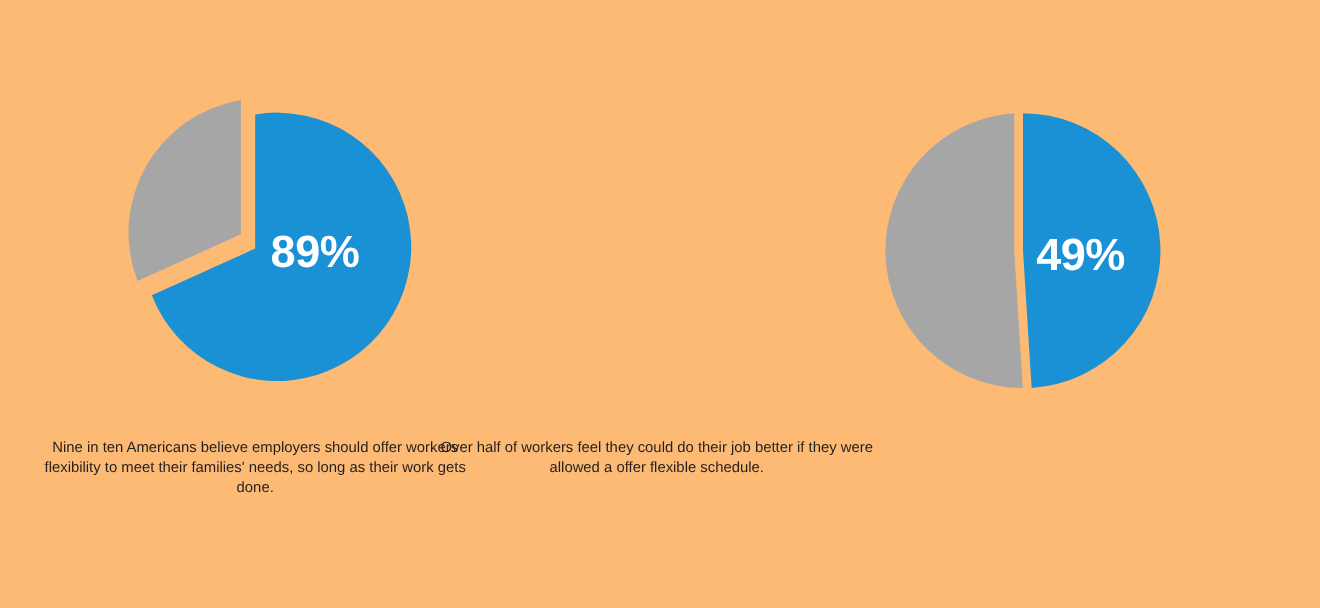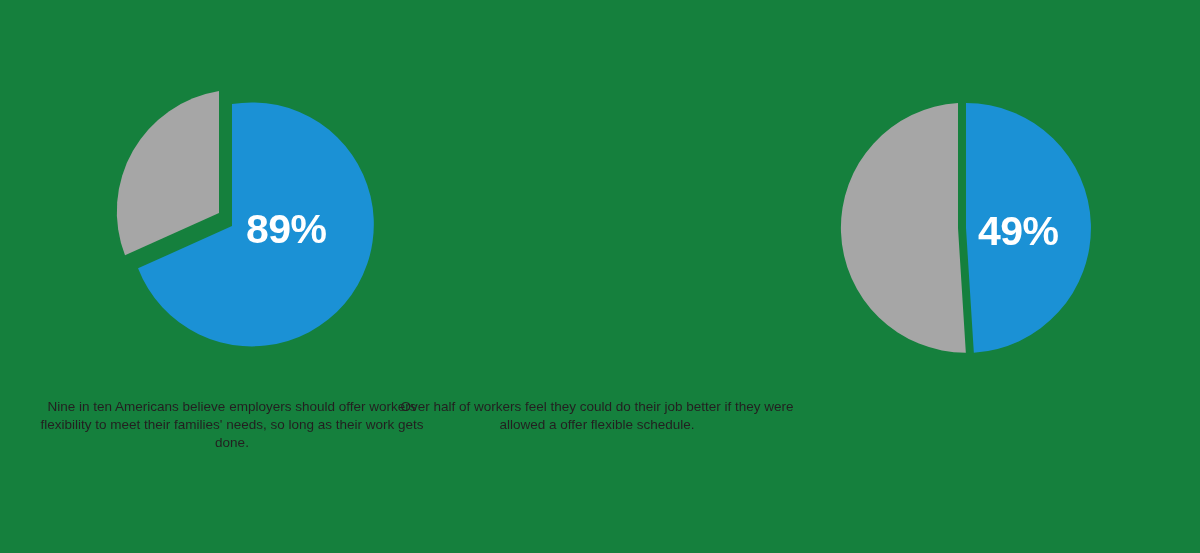--- a/index.html
+++ b/index.html
@@ -10,31 +10,31 @@
     width: 1200px;
     height: 553px;
     background: #f6f6f6;
     font-family: "Liberation Sans", sans-serif;
     overflow: hidden;
   }
   #infographic {
     position: relative;
     width: 1200px;
     height: 553px;
-    background: #15803d;
+    background: #fdba74;
   }
   .panel {
     position: absolute;
     top: 0;
     width: 400px;
     height: 553px;
   }
   .panel-1 { left: 32px; }
   .panel-2 { left: 397px; }
-  .panel-3 { left: 762px; }
+  .panel-3 { left: 726px; }
 
   .chart-area {
     position: absolute;
     top: 62px;
     left: 0;
     width: 400px;
     height: 310px;
   }
   .chart-svg {
     display: block;

